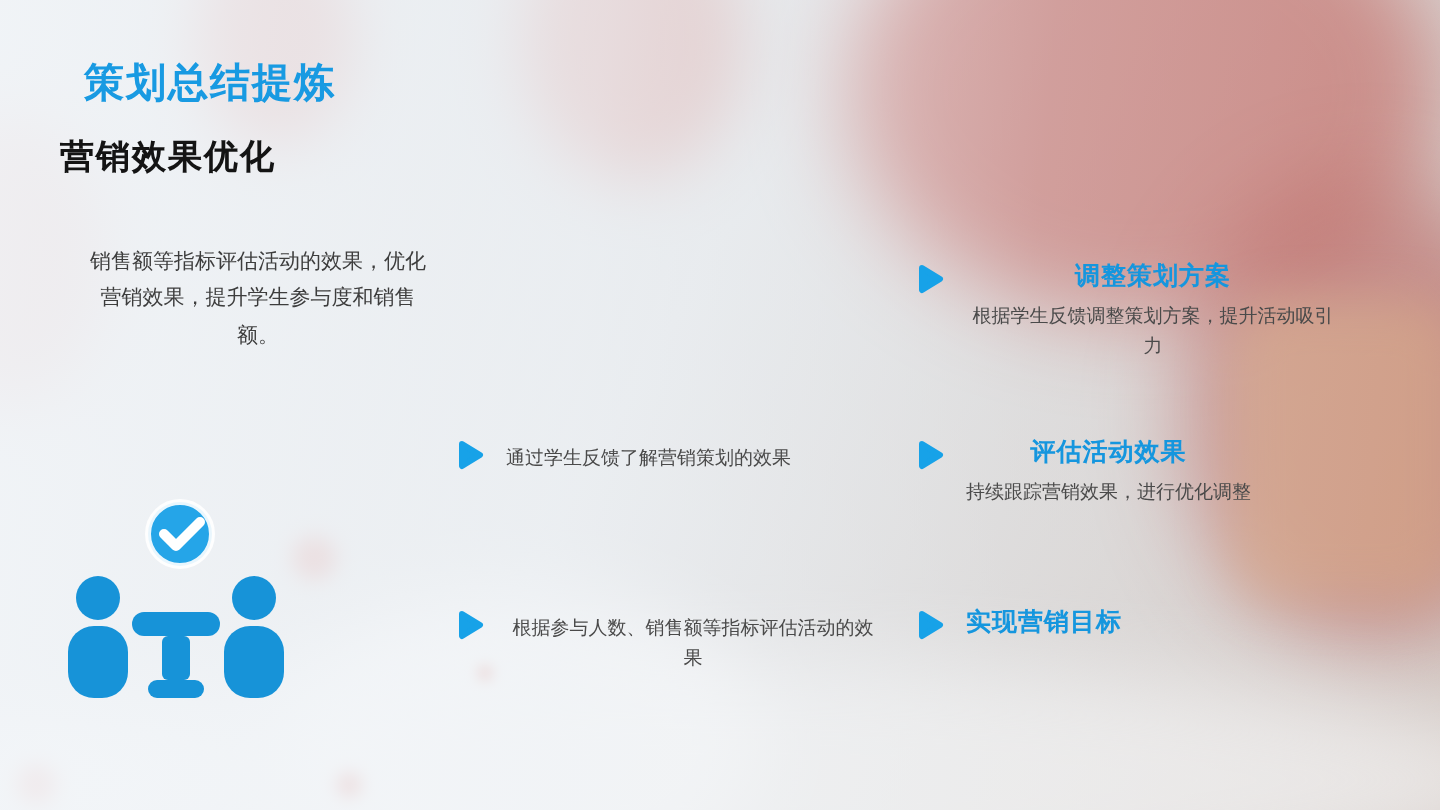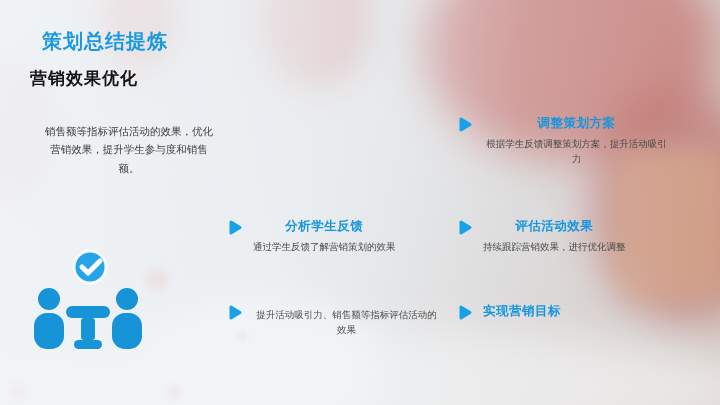--- a/index.html
+++ b/index.html
@@ -36,21 +36,21 @@
     font-size:17px; font-weight:bold; color:#141414; letter-spacing:1px;margin-top:13px;
   }
   .intro {
     position:absolute; left:40px; top:122px; width:178px;
     font-size:10.5px; line-height:1.75; color:#3d3d3d;
   }
   .item { position:absolute; display:flex; gap:10px; width:212px; }
   .item .arrow { flex:0 0 auto; margin-top:1px; }
   .item-title { font-size:12.5px; font-weight:bold; color:#1596de; letter-spacing:0.5px; }
   .item-desc  { font-size:9.5px; line-height:1.55; color:#4a4a4a; margin-top:5px; }
-  .item-0 { left:458px; top:115px; }
+  .item-0 { left:458px; top:130px; }
   .item-1 { left:228px; top:218px; }
   .item-2 { left:458px; top:218px; }
   .item-3 { left:228px; top:303px; }
   .item-4 { left:458px; top:303px; }
   .team-icon { position:absolute; left:28px; top:248px; width:120px; height:114px; }
 </style>
 </head>
 <body>
 
 <div class="slide">
@@ -91,21 +91,20 @@
       </div>
     </div>
 
     <div class="item item-1">
       <span class="arrow">
         <svg width="15" height="17" viewBox="0 0 15 17">
             <path d="M3 3 L12 8.5 L3 14 Z" fill="#17a2e8" stroke="#17a2e8" stroke-width="3" stroke-linejoin="round"></path>
           </svg>
       </span>
       <div class="item-body">
-        <div class="item-title">分析学生反馈</div>
         <div class="item-desc">通过学生反馈了解营销策划的效果</div>
       </div>
     </div>
 
     <div class="item item-2">
       <span class="arrow">
         <svg width="15" height="17" viewBox="0 0 15 17">
             <path d="M3 3 L12 8.5 L3 14 Z" fill="#17a2e8" stroke="#17a2e8" stroke-width="3" stroke-linejoin="round"></path>
           </svg>
       </span>
@@ -115,21 +114,21 @@
       </div>
     </div>
 
     <div class="item item-3">
       <span class="arrow">
         <svg width="15" height="17" viewBox="0 0 15 17">
             <path d="M3 3 L12 8.5 L3 14 Z" fill="#17a2e8" stroke="#17a2e8" stroke-width="3" stroke-linejoin="round"></path>
           </svg>
       </span>
       <div class="item-body">
-        <div class="item-desc">提升活动吸引力、销售额等指标评估活动的效果</div>
+        <div class="item-desc">根据参与人数、销售额等指标评估活动的效果</div>
       </div>
     </div>
 
     <div class="item item-4">
       <span class="arrow">
         <svg width="15" height="17" viewBox="0 0 15 17">
             <path d="M3 3 L12 8.5 L3 14 Z" fill="#17a2e8" stroke="#17a2e8" stroke-width="3" stroke-linejoin="round"></path>
           </svg>
       </span>
       <div class="item-body">

